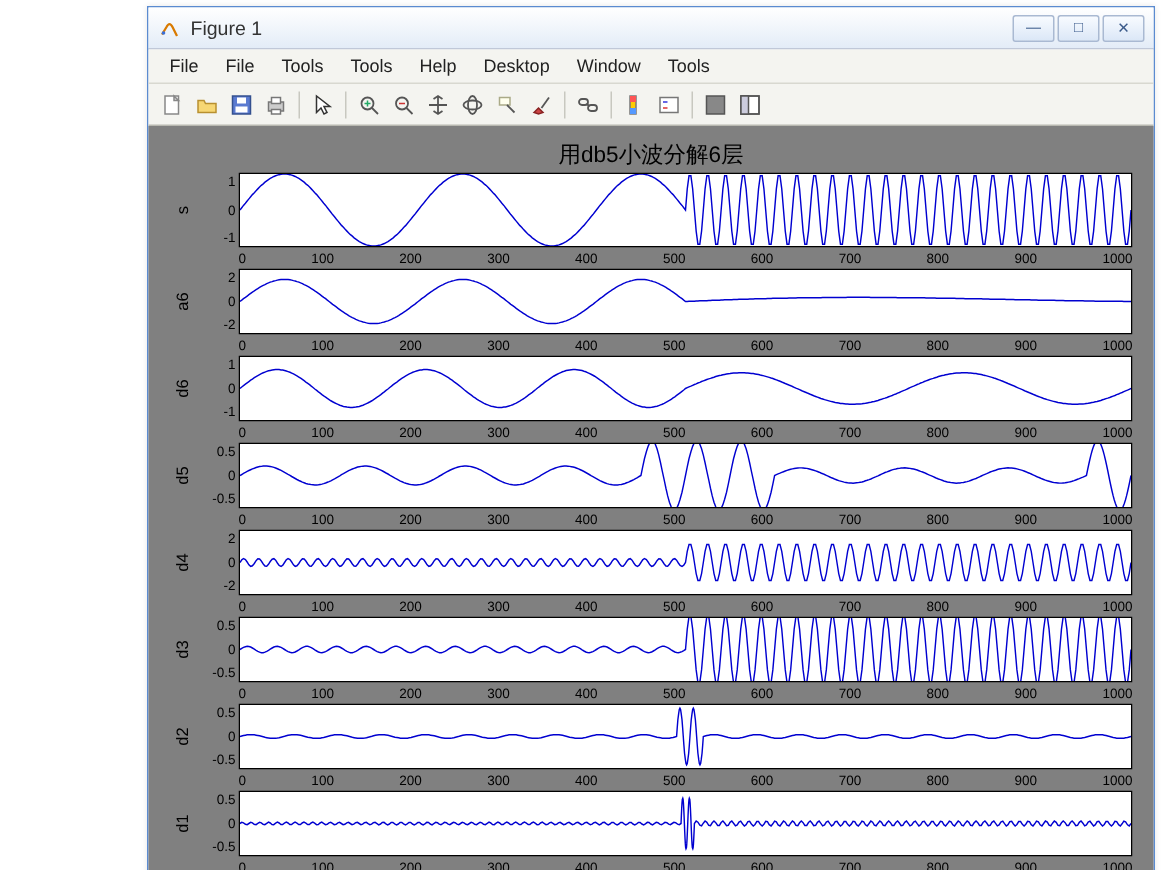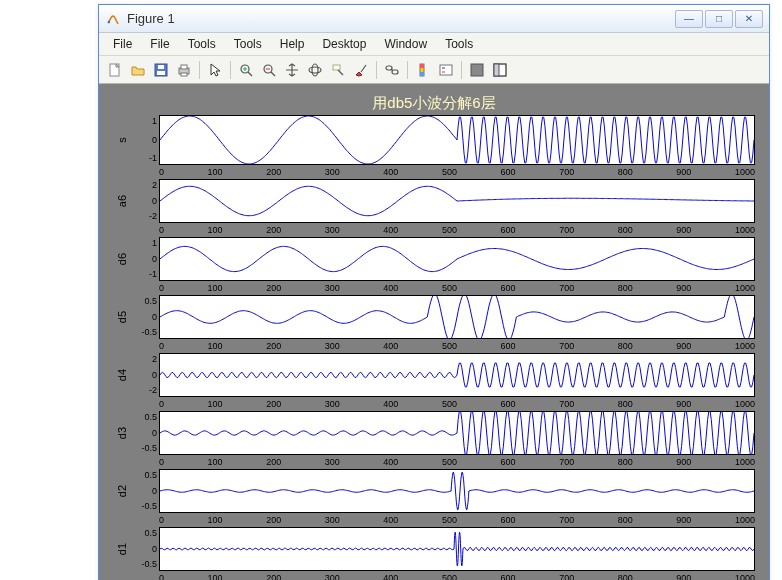--- a/index.html
+++ b/index.html
@@ -10,21 +10,21 @@
   .titlebar .ticon { width: 16px; height: 16px; margin-right: 6px; display: flex; align-items:center; justify-content:center; }
   .titlebar .ttext { flex: 1; color: #333; font-size: 13px; }
   .winbtns { display: flex; gap: 2px; }
   .winbtn { width: 28px; height: 18px; border: 1px solid #a9b9d2; border-radius: 2px; background: linear-gradient(#f8fbff,#dbe7f7); display:flex; align-items:center; justify-content:center; font-size:10px; color:#3a5a8a;}
   .menubar { display: flex; gap: 2px; padding: 2px 6px; background: #f4f4f0; border-bottom: 1px solid #d8d8d0; }
   .menuitem { padding: 2px 8px; color: #222; font-size: 12px; cursor: default; }
   .toolbar { display: flex; align-items: center; gap: 3px; padding: 3px 6px; background: #f4f4f0; border-bottom: 1px solid #b8b8b0; height: 28px; }
   .tbtn { width: 20px; height: 20px; border: 1px solid transparent; display:flex; align-items:center; justify-content:center; border-radius:2px; }
   .tsep { width:1px; height:18px; background:#c8c8c0; margin:0 2px; }
   .plotarea { background: #808080; padding: 10px 14px 12px 14px; }
-  .charttitle { text-align: center; color: #fef9c3; font-size: 15px; background:#808080; margin-bottom:2px; }
+  .charttitle { text-align: center; color: #000000; font-size: 15px; background:#808080; margin-bottom:2px; }
   .subplot { display:flex; align-items:center; height:44px; margin-bottom:4px; }
   .subplot:first-of-type { height:50px; }
   .ylab { width:18px; text-align:center; color:#000; font-size:11px; transform: rotate(-90deg); white-space:nowrap; }
   .yticks { width:28px; display:flex; flex-direction:column; justify-content:space-between; align-items:flex-end; height:100%; padding:2px 2px; color:#000; font-size:9px; line-height:1; }
   .axes { flex:1; background:#fff; border:1px solid #000; position:relative; height:100%; overflow:hidden; }
   .axes svg { width:100%; height:100%; display:block; }
   .xticks { display:flex; justify-content:space-between; color:#000; font-size:9px; margin-left:46px; margin-right:0; margin-top:-2px; margin-bottom:2px; }
   .xticks span, .yticks span { white-space:nowrap; }
 </style>
 </head>

